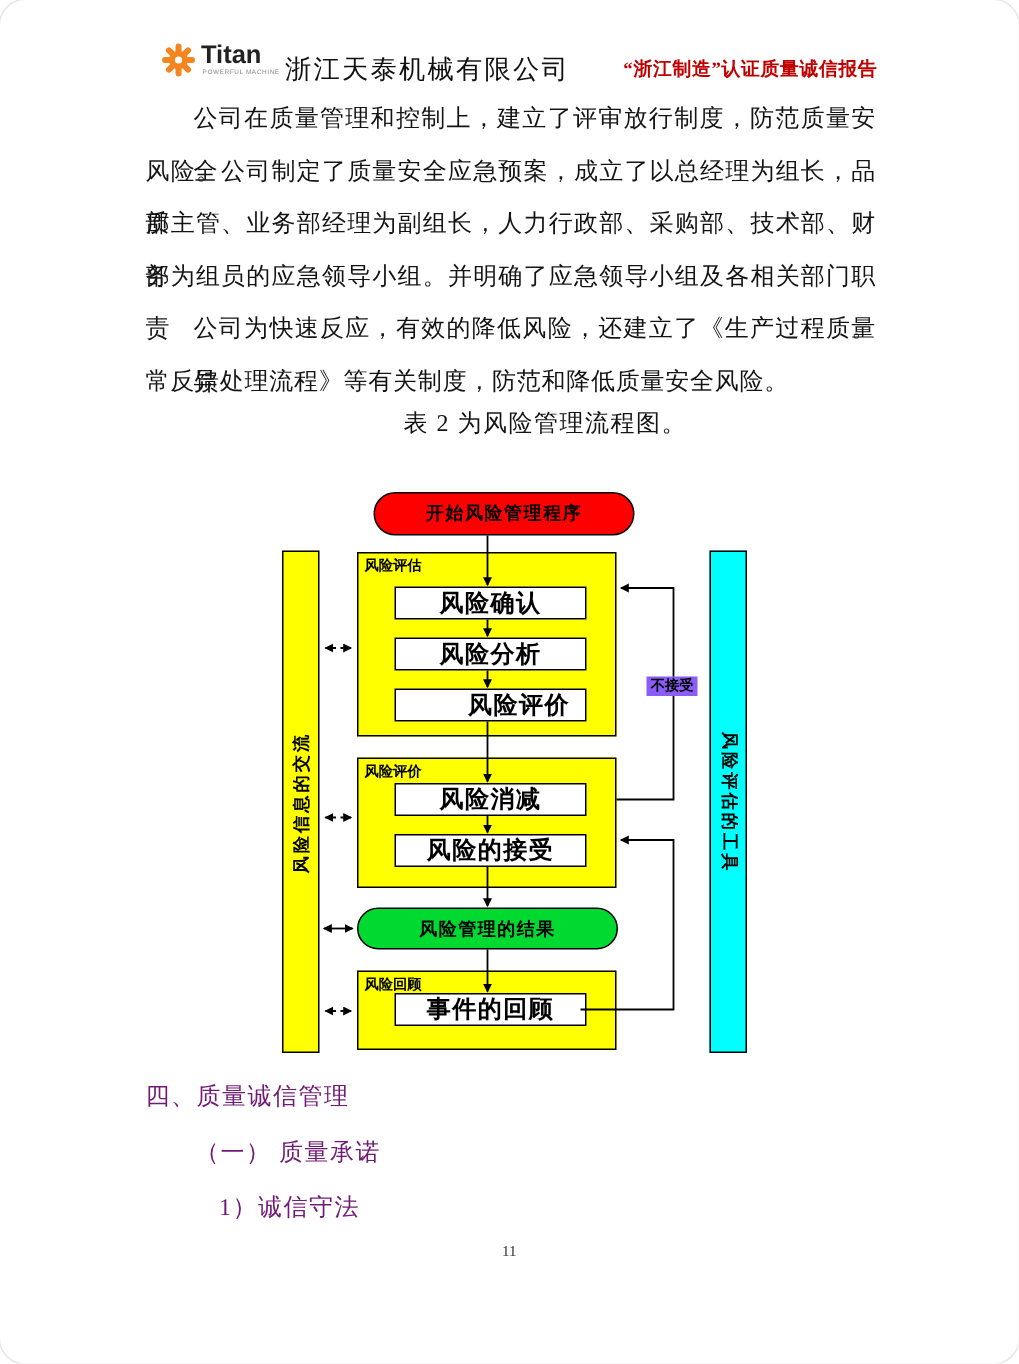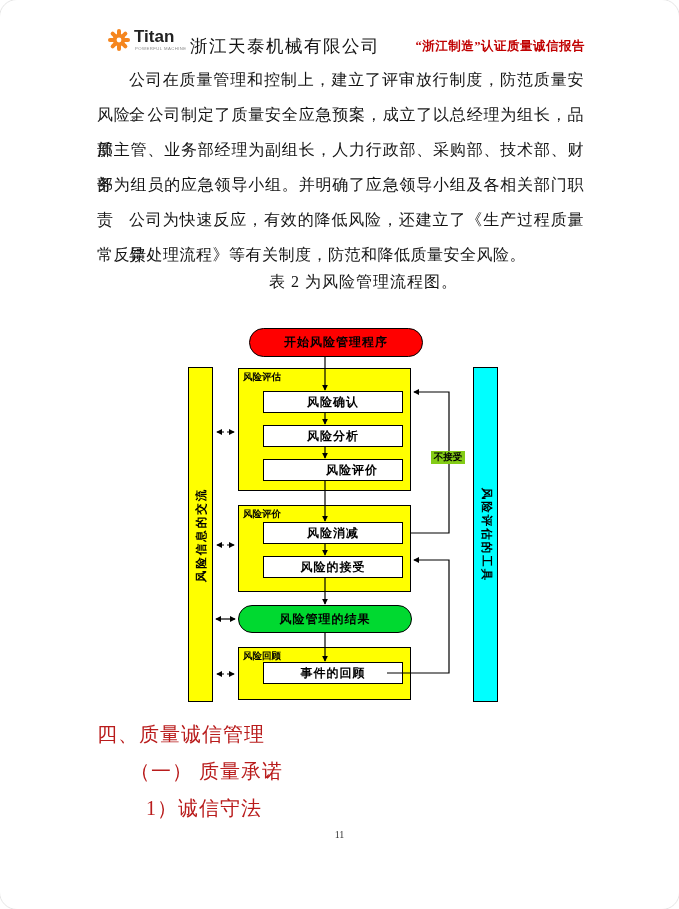--- a/index.html
+++ b/index.html
@@ -56,31 +56,31 @@
   .sidebar-right { left:293px; background:#00ffff; }
   .vtext { position:absolute; left:50%; top:50%; white-space:nowrap;
            font-weight:bold; font-size:11.5px; letter-spacing:2px; color:#000; }
   .vtext.ccw { transform:translate(-50%,-50%) rotate(-90deg); }
   .vtext.cw  { transform:translate(-50%,-50%) rotate(90deg); }
   .group { position:absolute; left:58px; width:173px; background:#ffff00; border:1.5px solid #000; }
   .g1 { top:368px; height:123px; top:46px; }
   .g2 { top:183px; height:87px; }
   .g3 { top:325px; height:53px; }
   .group-label { position:absolute; left:4px; top:2px; font-size:9.5px; font-weight:bold; color:#000; }
-  .wbox { position:absolute; left:83px; width:140px; height:22px; background:#fff;
+  .wbox { position:absolute; left:83px; width:128px; height:22px; background:#fff;
           border:1px solid #000; display:flex; align-items:center; justify-content:center;
-          font-weight:bold; font-size:12px; color:#000; letter-spacing:1px; }
+          font-weight:bold; font-size:16px; color:#000; letter-spacing:1px; }
   .b-confirm { top:69px; }  .b-analyze { top:103px; } .b-eval { top:137px;padding-left:38px; }
   .b-reduce  { top:200px; } .b-accept  { top:234px; }
   .b-review  { top:340px; }
   .reject { position:absolute; left:251px; top:129px; width:34px; text-align:center;
-            background:#84cc16; font-size:9.5px; font-weight:bold; color:#000; }
+            background:#8b5cf6; font-size:9.5px; font-weight:bold; color:#000; }
   .wires { position:absolute; left:0; top:0; pointer-events:none; }
   
-  .sec   { position:absolute; font-size:20px; letter-spacing:1px; color:#b91c1c; }
+  .sec   { position:absolute; font-size:16px; letter-spacing:1px; color:#701a75; }
   .sec-h { left:97px;  top:721px; }
   .sec-1 { left:130px; top:758px; }
   .sec-2 { left:146px; top:795px; }
   .pageno { position:absolute; left:0; top:829px; width:679px; text-align:center;
             font-size:10px; color:#333; }
 </style>
 </head>
 <body>
 
 <div class="page">

